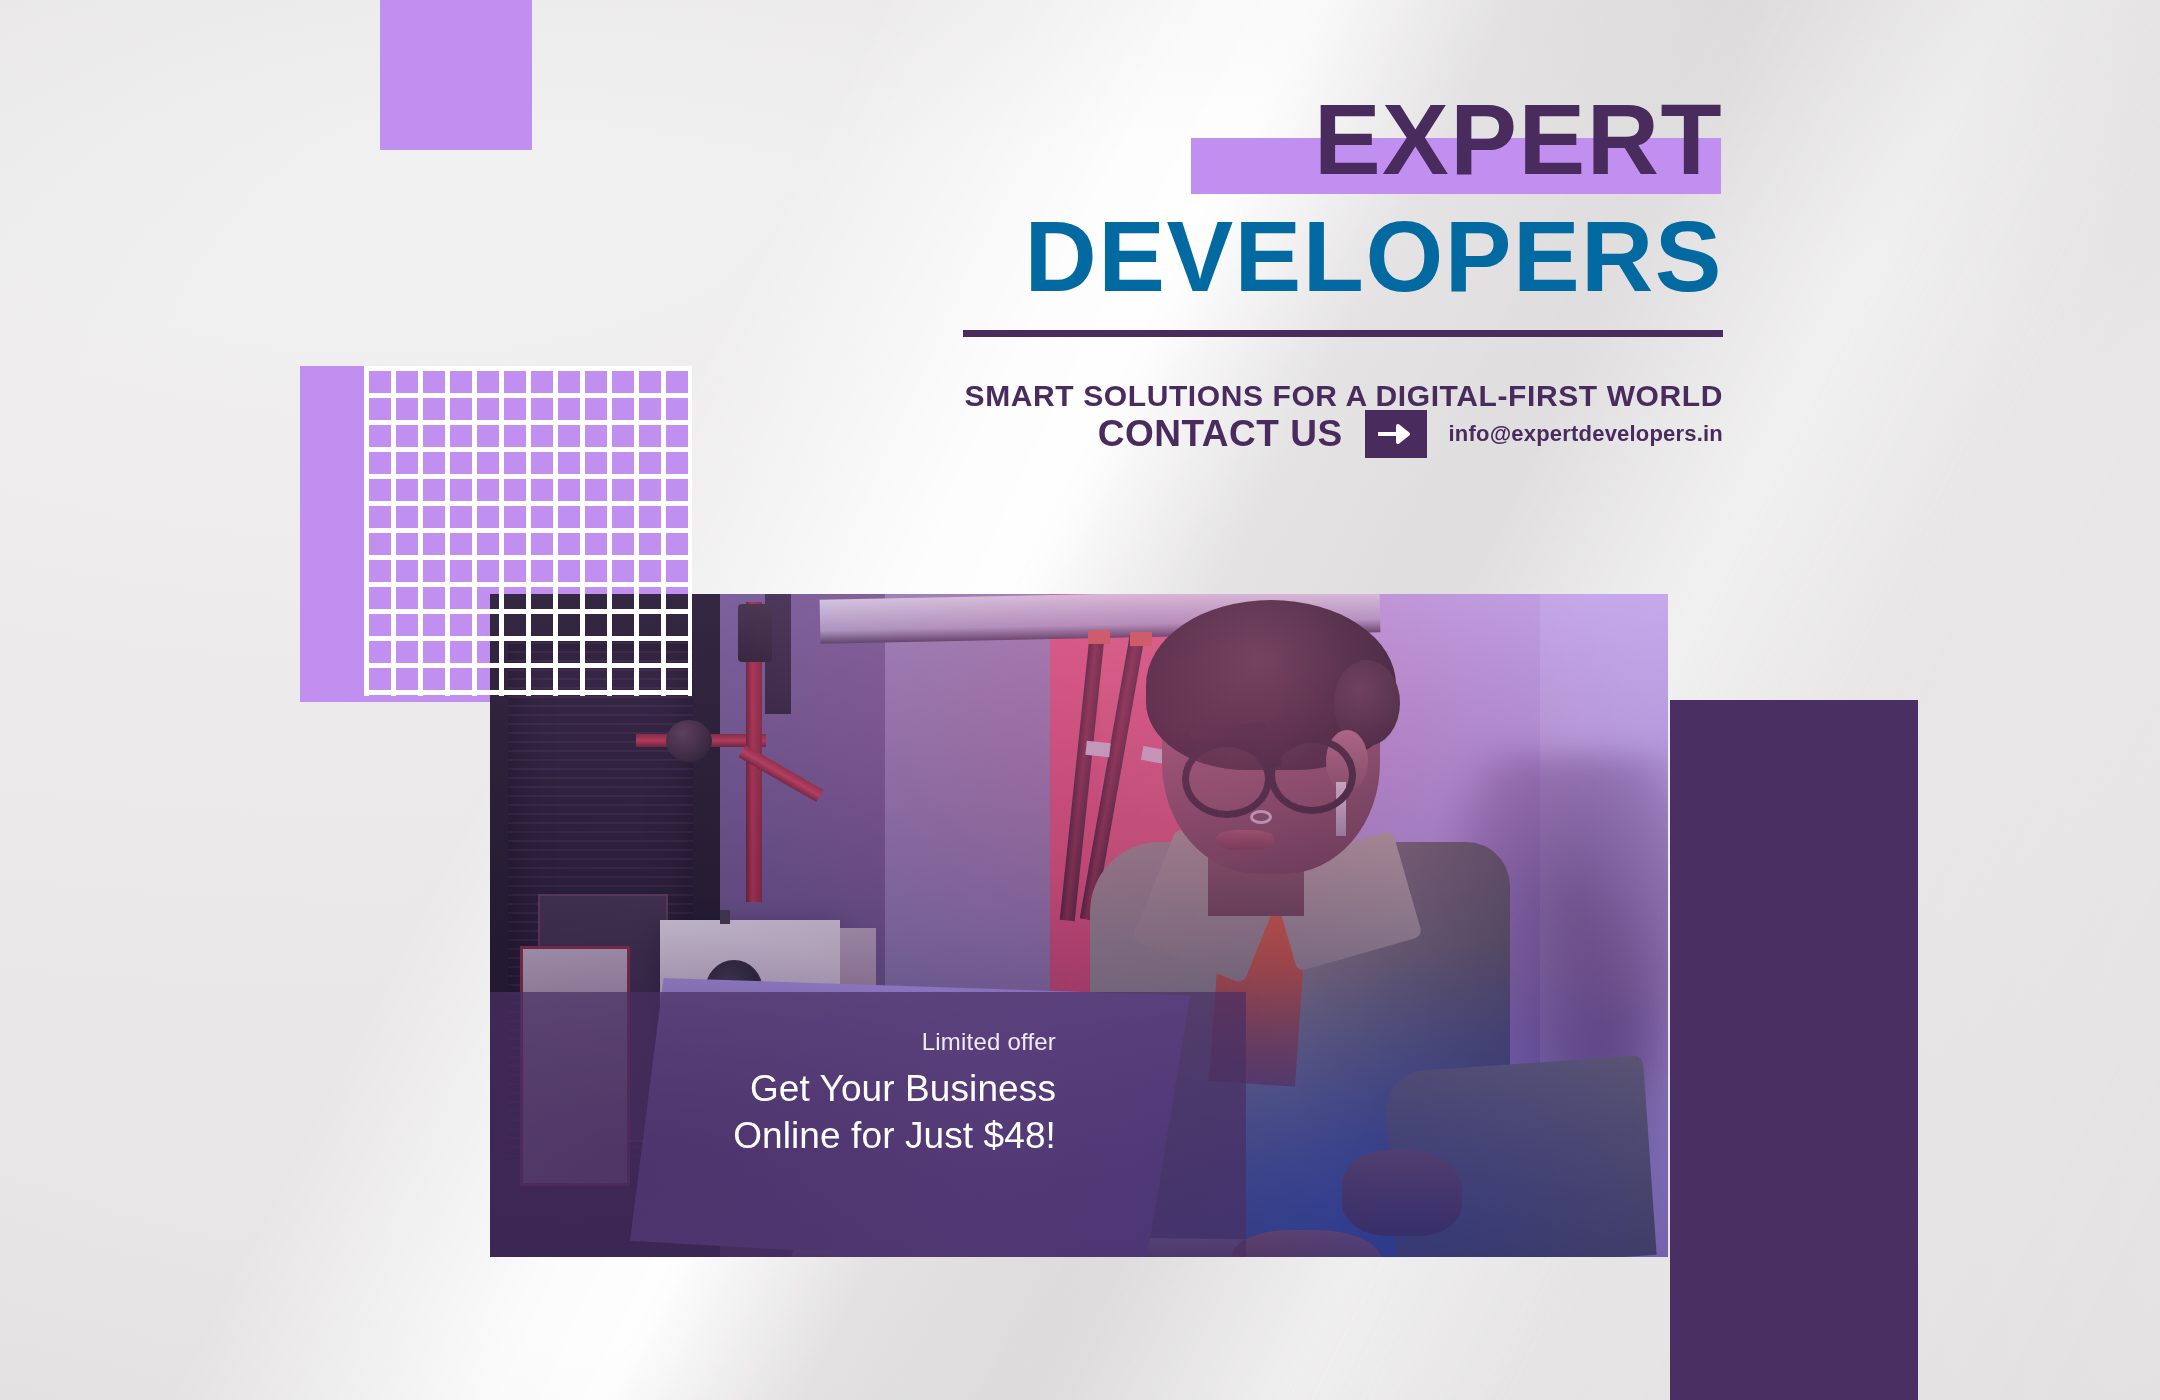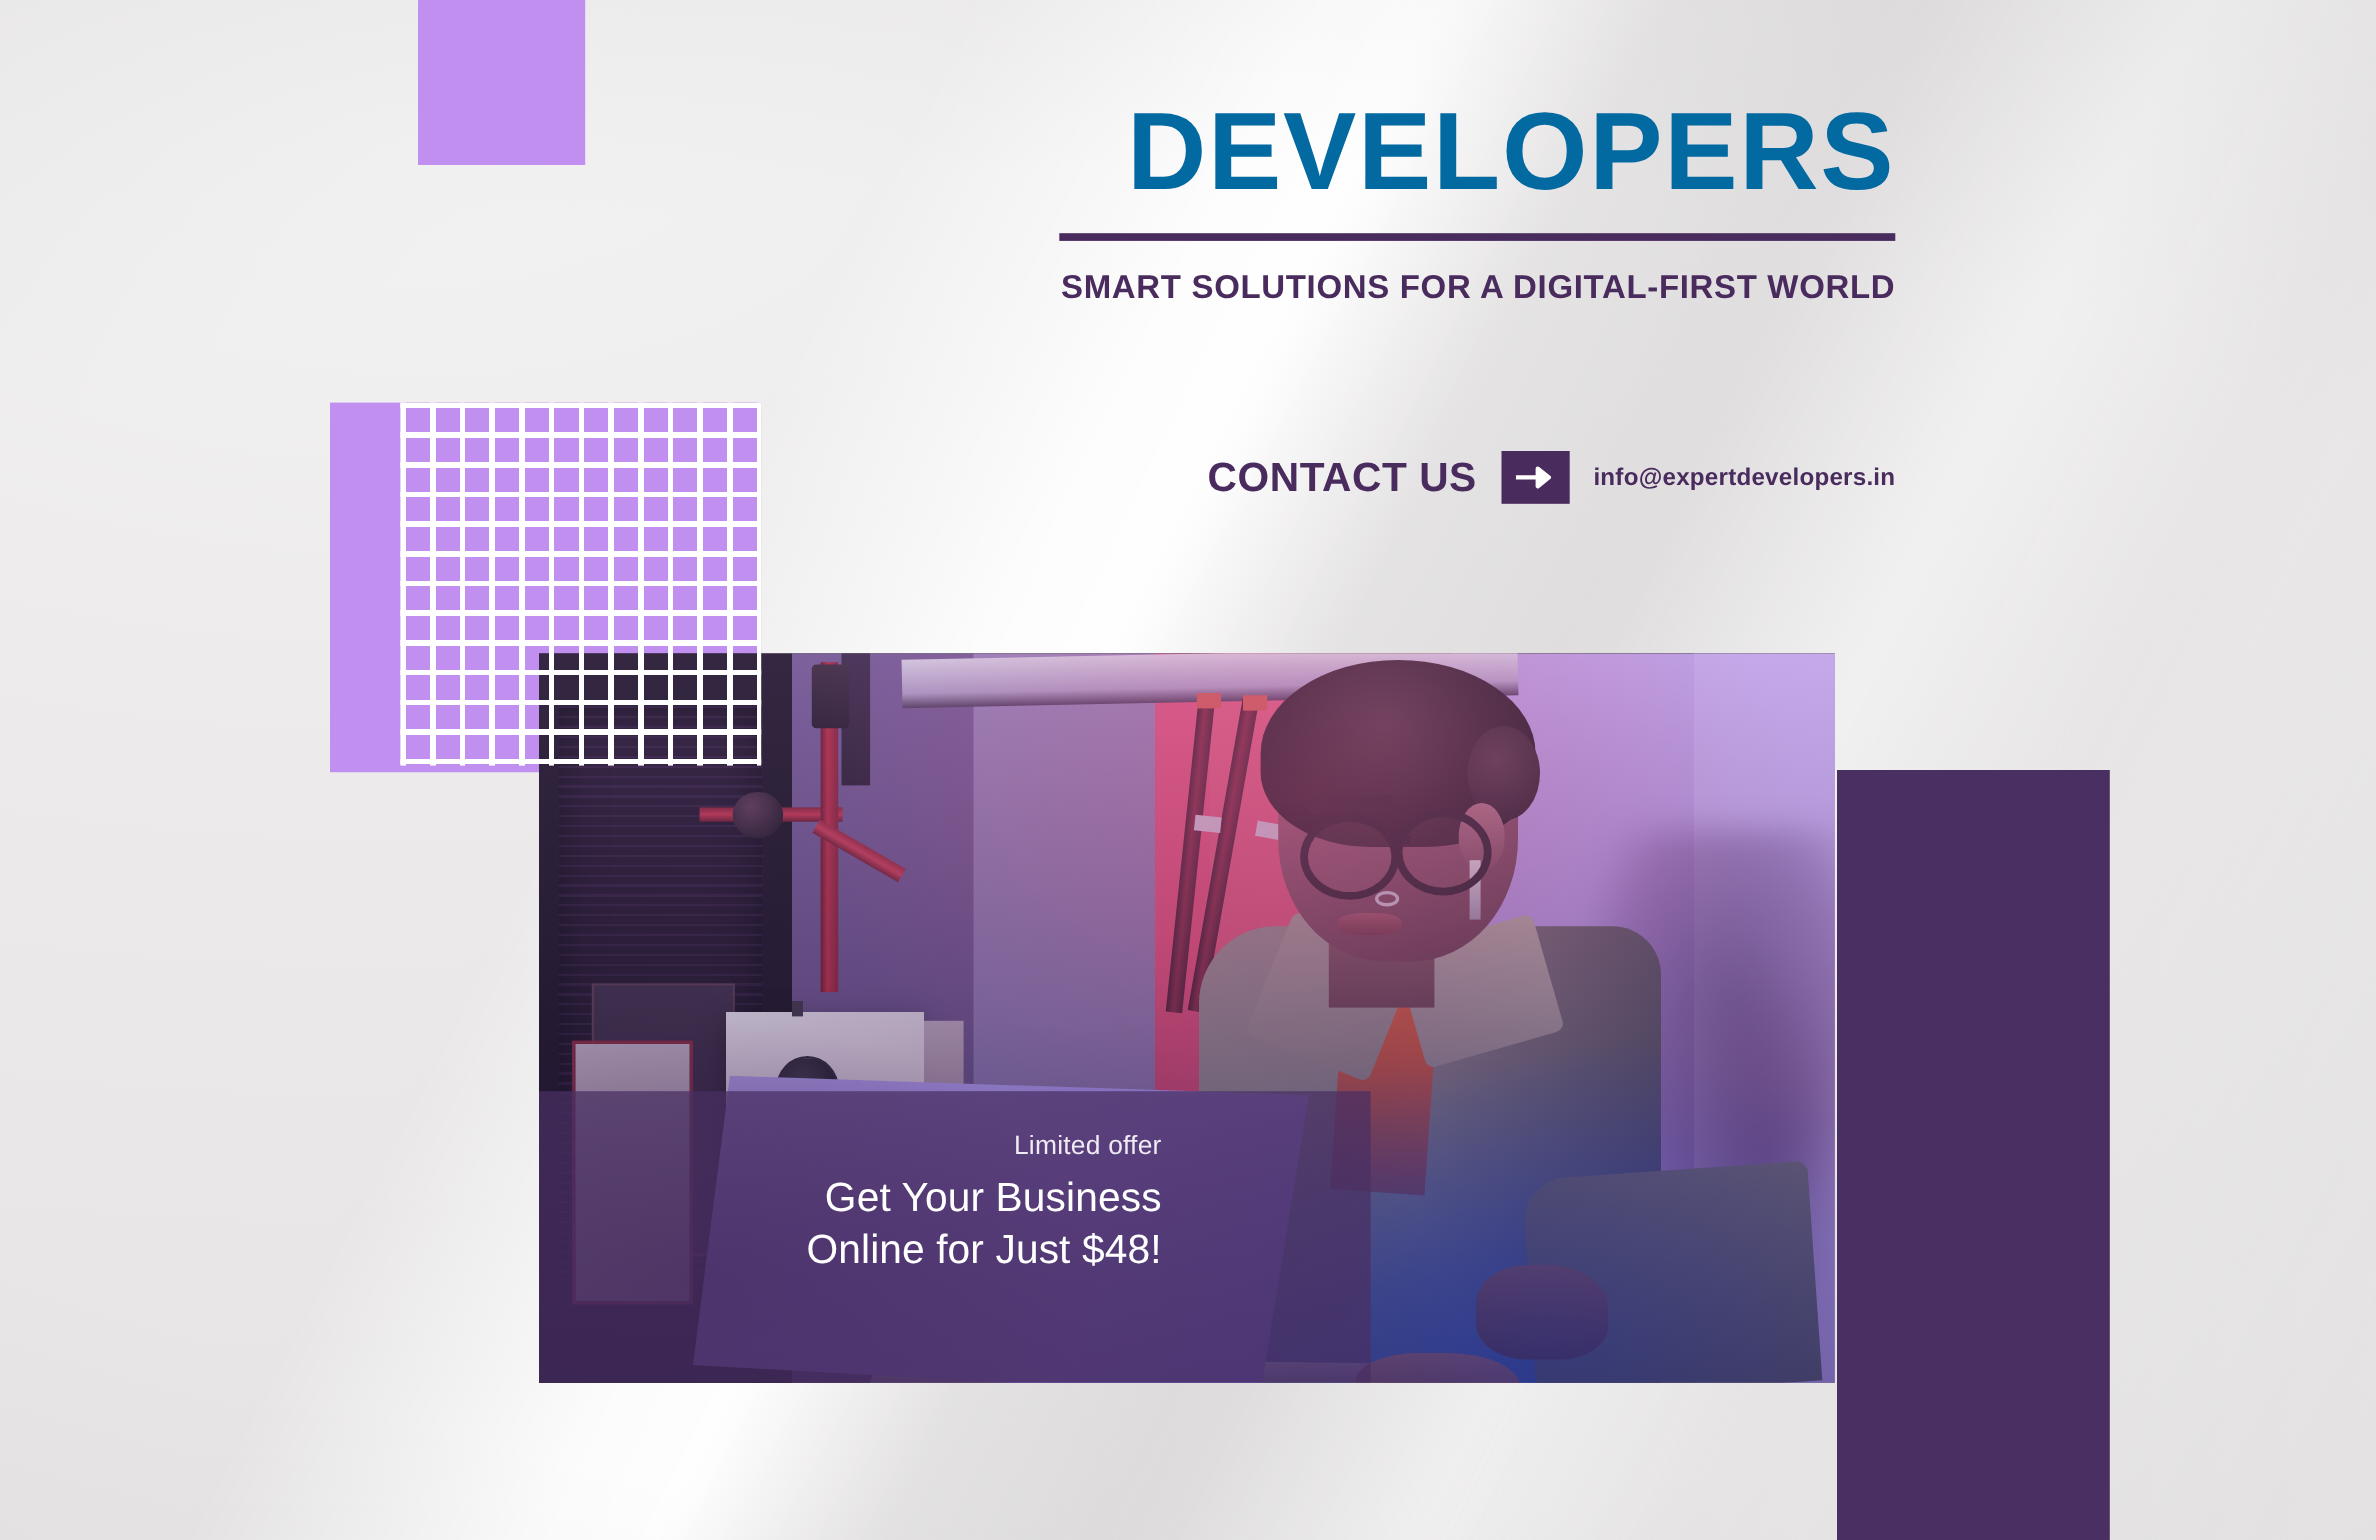--- a/index.html
+++ b/index.html
@@ -329,21 +329,21 @@
     letter-spacing:1.5px; font-family:"Liberation Sans", sans-serif;
   }
   .hl-word2{
     font-size:100px; line-height:116px; font-weight:700; color:#0369a1;
     letter-spacing:1.5px; display:block;
   }
   .hl-rule{
     margin:16px 0 0 auto; width:100%; height:7px; background:#4a2b5e;
   }
   .tagline{
-    margin-top:26px; font-size:30px; font-weight:700; color:#4a2b5e;
+    margin-top:42px; font-size:30px; font-weight:700; color:#4a2b5e;
     letter-spacing:.6px;
   }
 
   .contact-row{
     position:absolute; right:0; top:330px; display:flex; align-items:center;
     justify-content:flex-end; gap:22px; white-space:nowrap;
   }
   .contact-label{
     font-size:37px; font-weight:700; color:#4a2b5e; letter-spacing:.5px;
   }
@@ -439,20 +439,24 @@
     <div class="promo-inner">
       <div class="promo-kicker">Limited offer</div>
       <div class="promo-line">Get Your Business</div>
       <div class="promo-line">Online for Just $48!</div>
     </div>
   </div>
 
   <div class="grid-overlay"></div>
 
   <div class="headline-wrap">
+    <div class="hl-row">
+      <div class="hl-hilite"></div>
+      <span class="hl-word">EXPERT</span>
+    </div>
     <span class="hl-word2">DEVELOPERS</span>
     <div class="hl-rule"></div>
     <div class="tagline">SMART SOLUTIONS FOR A DIGITAL-FIRST WORLD</div>
 
     <div class="contact-row">
       <span class="contact-label">CONTACT US</span>
       <span class="arrow-box">
         <svg width="36" height="24" viewBox="0 0 36 24" aria-hidden="true">
           <path d="M2 12 H24 M20 4 L30 12 L20 20 Z" fill="#ffffff" stroke="#ffffff" stroke-width="4" stroke-linejoin="round" stroke-linecap="square"></path>
         </svg>

